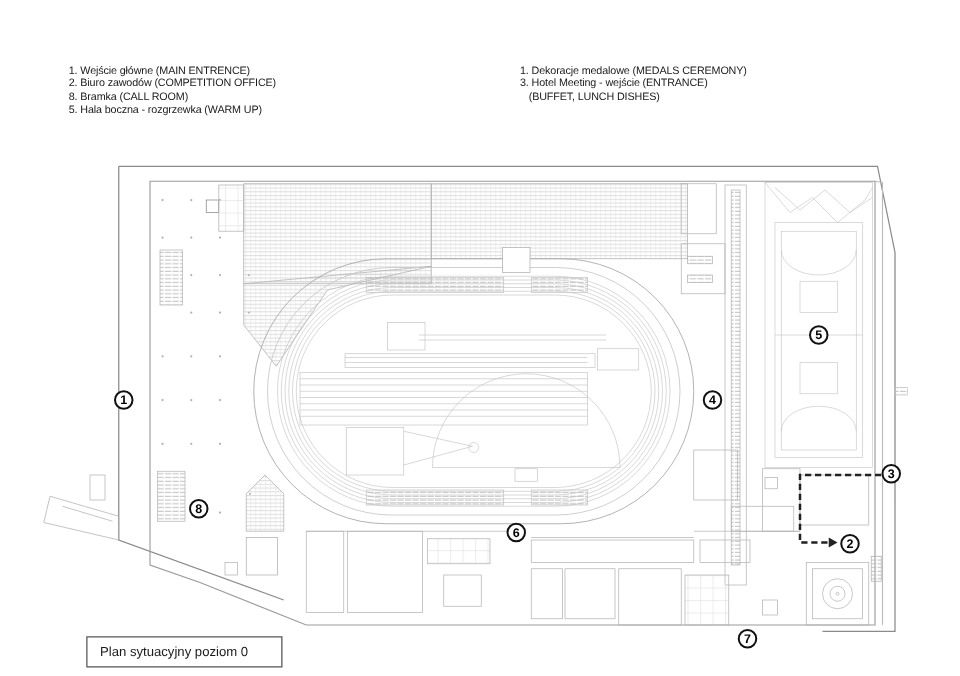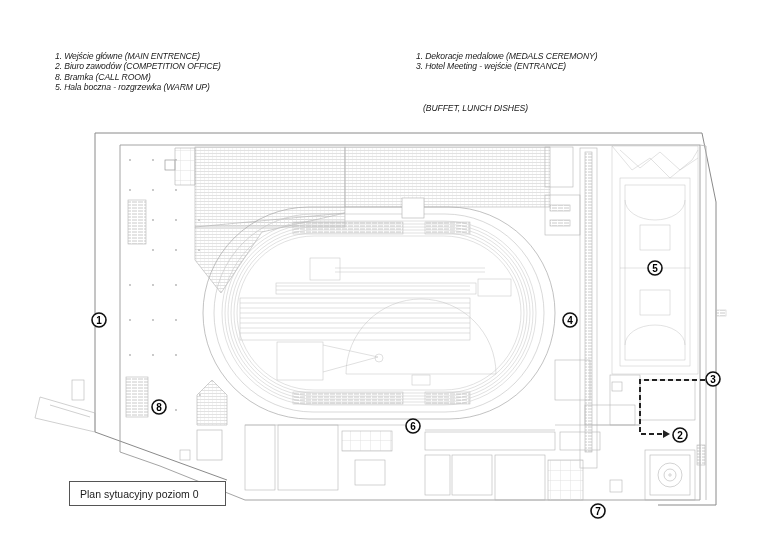--- a/index.html
+++ b/index.html
@@ -1,25 +1,25 @@
 <!DOCTYPE html>
 <html><head>
 <meta charset="utf-8">
 <style>
   html, body { margin:0; padding:0; background:#ffffff; }
   body { width:768px; height:541px; position:relative; overflow:hidden;
          font-family:"Liberation Sans", "DejaVu Sans", sans-serif; color:#1a1a1a; }
-  .legend { position:absolute; font-size:8.6px; line-height:10.4px; letter-spacing:-0.1px;font-style:italic; }
+  .legend { position:absolute; font-size:8.6px; line-height:10.4px; letter-spacing:-0.1px; }
   .legend-left { left:55px; top:51px; }
   .legend-right { left:416px; top:51px; }
   .legend-item { white-space:nowrap; }
-  .legend-item .cont { display:block; padding-left:7px;margin-top:31px; }
+  .legend-item .cont { display:block; padding-left:7px; }
   svg.plan { position:absolute; left:0; top:0; }
   .marker-text { font-family:"Liberation Sans", "DejaVu Sans", sans-serif; font-weight:bold; font-size:10px; }
-  .plan-title { position:absolute; left:69px; top:481px; width:157px; height:25px;
+  .plan-title { position:absolute; left:69px; top:509px; width:157px; height:25px;
                 border:1px solid #555; box-sizing:border-box; background:#fff;
                 font-size:10.5px; display:flex; align-items:center; padding-left:10px; }
 </style>
 </head>
 <body>
 
 <div class="legend legend-left">
   <div class="legend-item">1. Wejście główne (MAIN ENTRENCE)</div>
   <div class="legend-item">2. Biuro zawodów (COMPETITION OFFICE)</div>
   <div class="legend-item">8. Bramka (CALL ROOM)</div>

